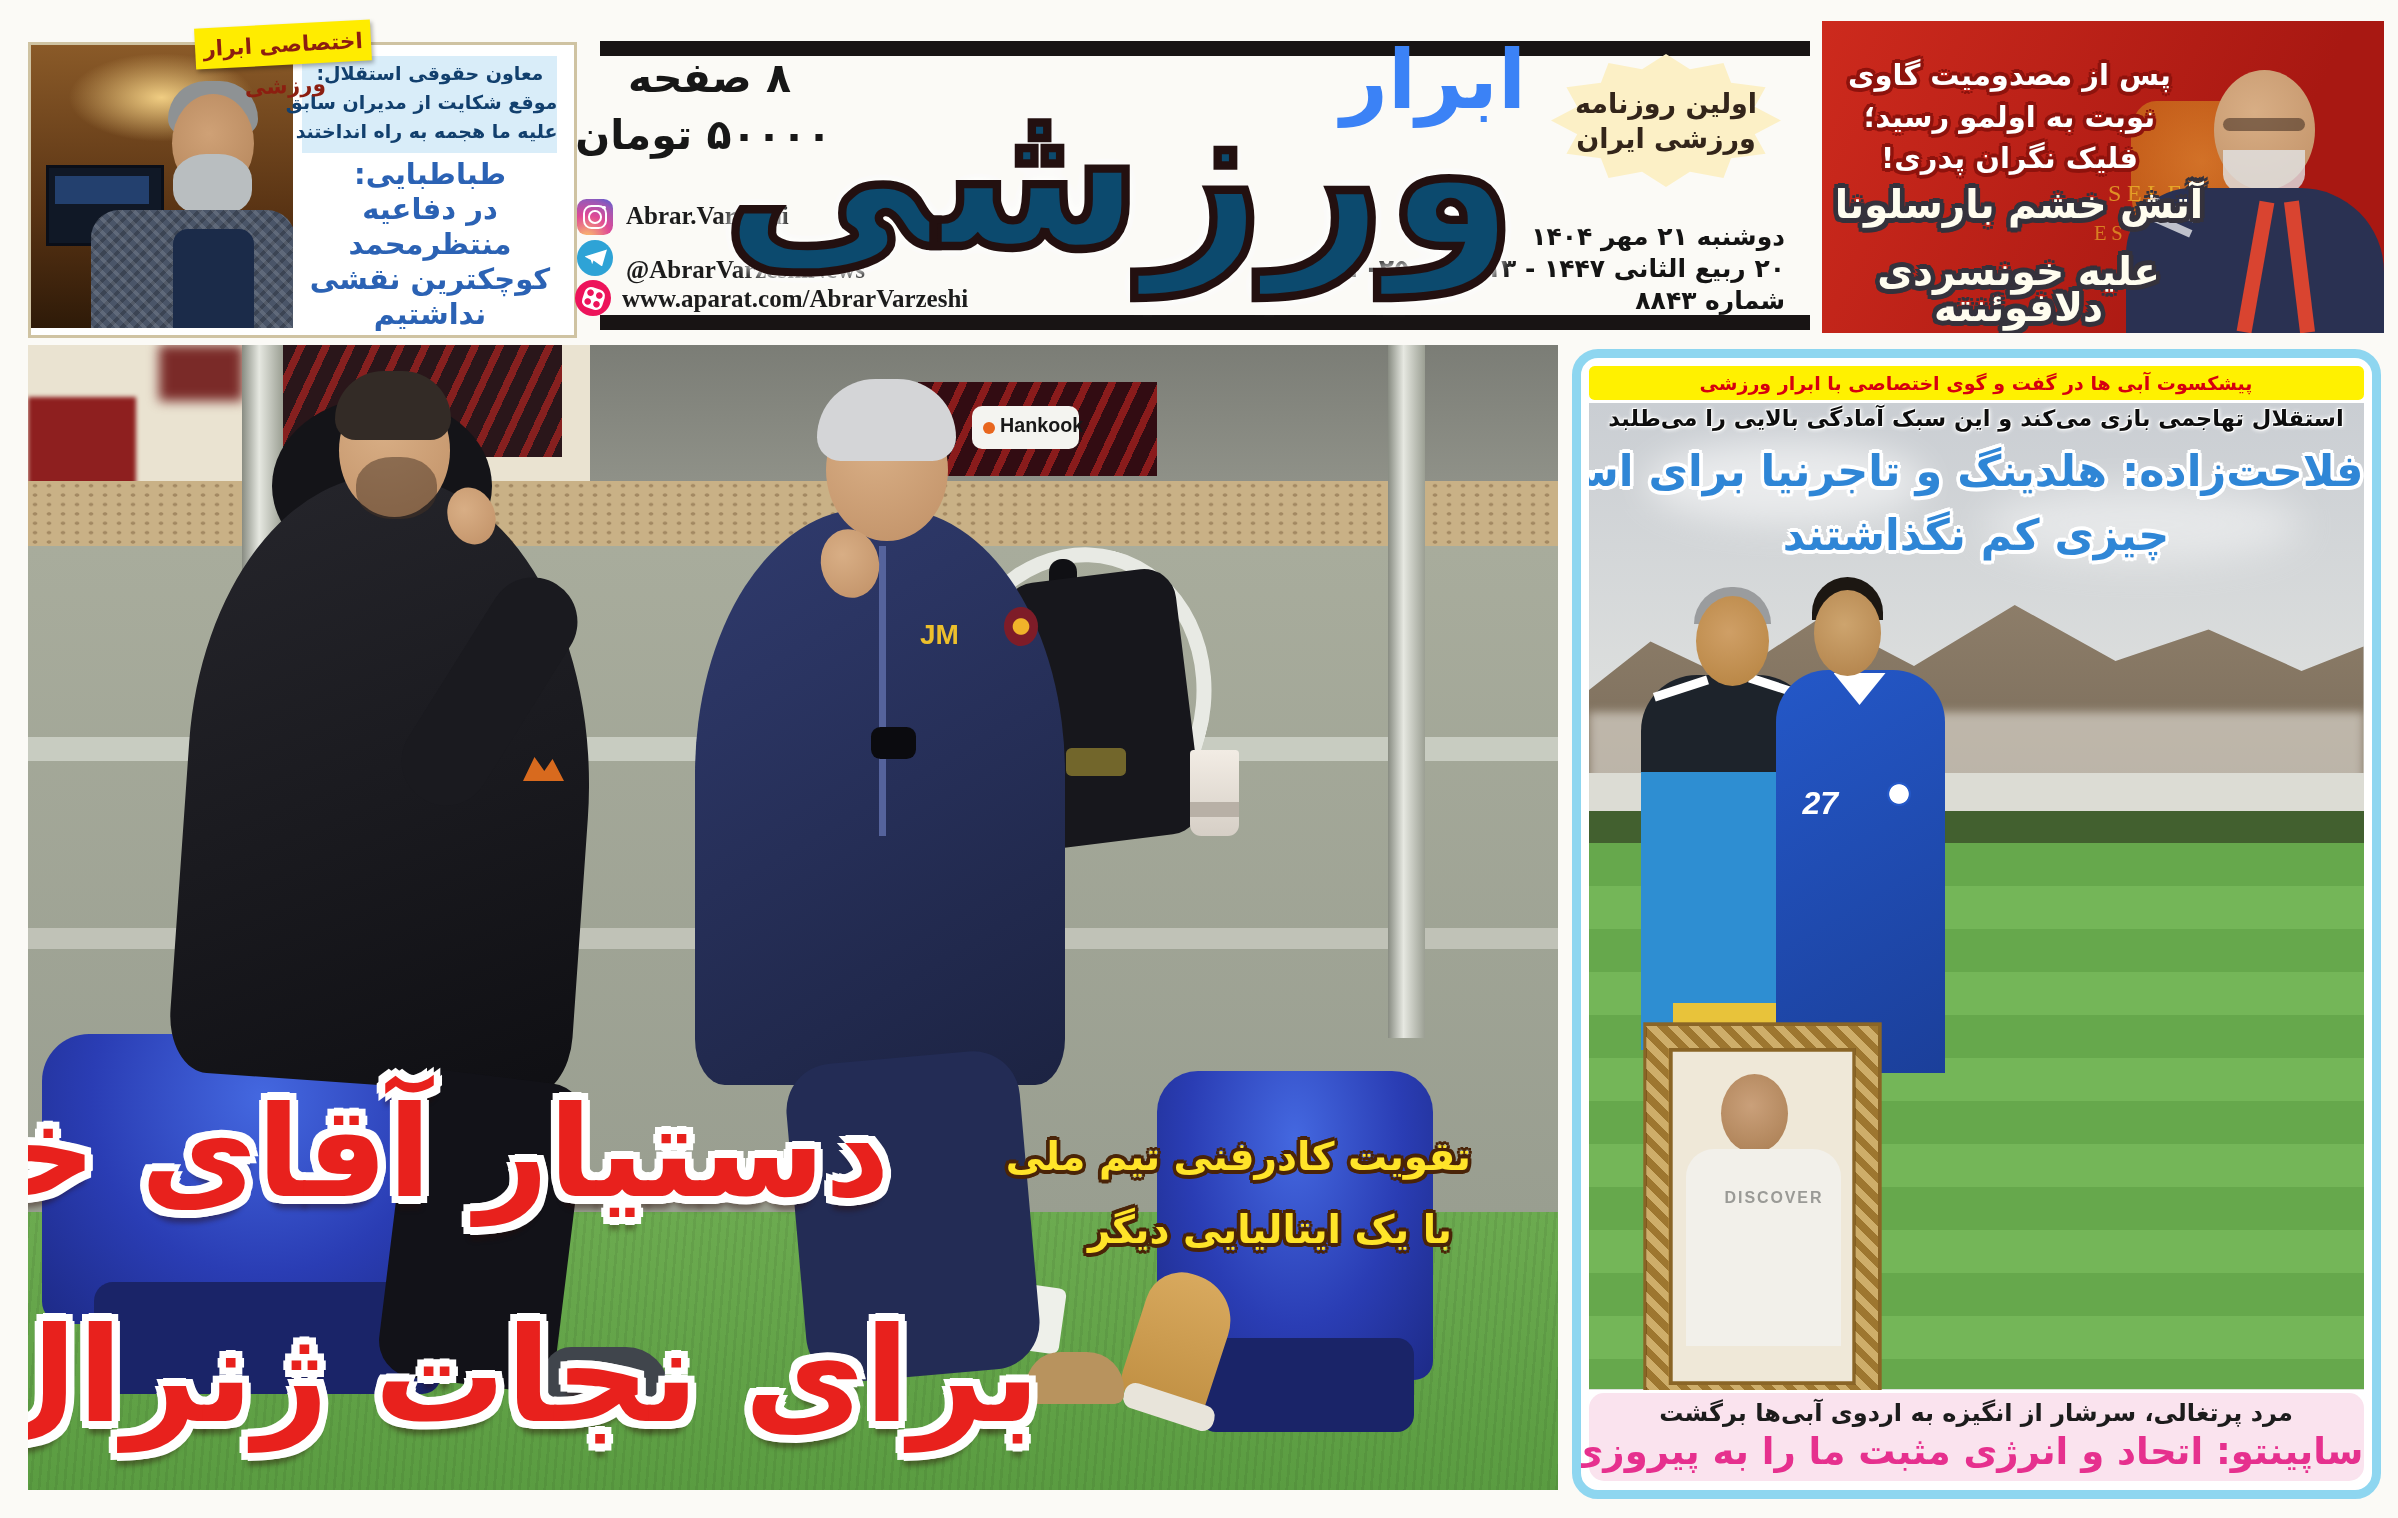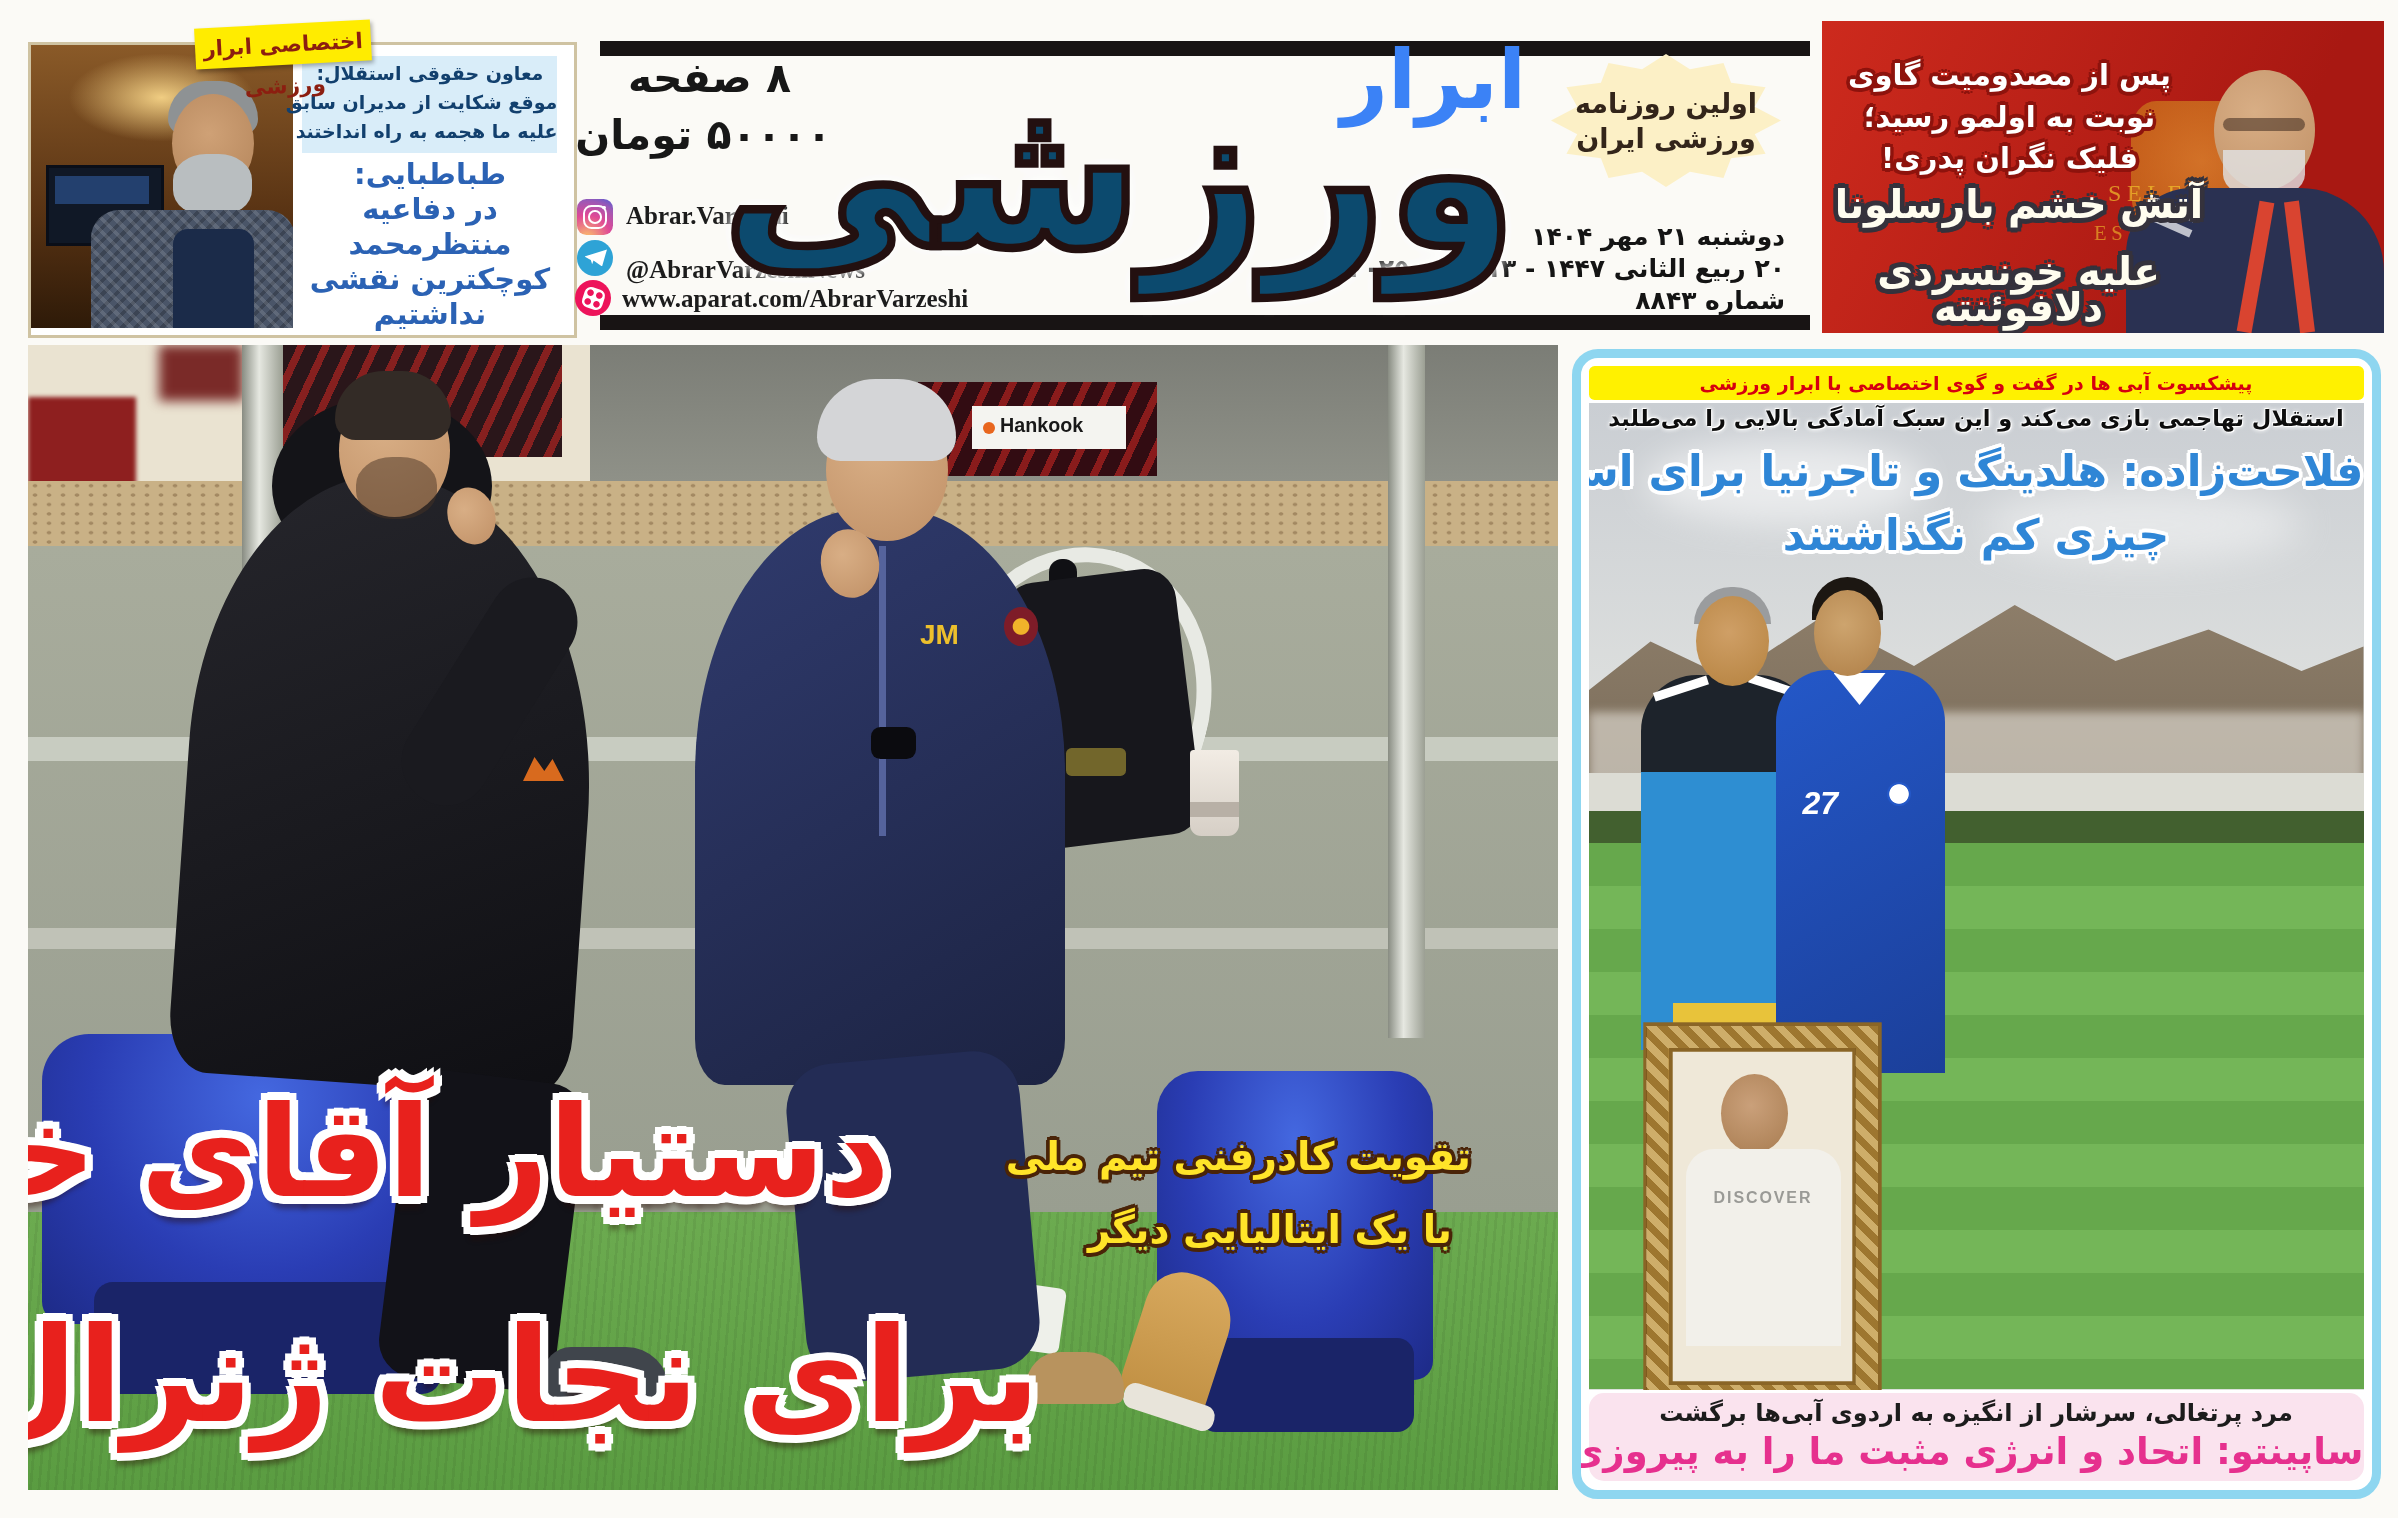--- a/index.html
+++ b/index.html
@@ -192,21 +192,21 @@
     <div class="abs speckle" style="left:0;top:136px;width:1530px;height:66px;"></div>
     <div class="abs" style="left:0;top:201px;width:1530px;height:670px;background:linear-gradient(#a8ac9c,#999e90);"></div>
     <div class="abs" style="left:0;top:392px;width:1530px;height:24px;background:#cfd2c8;opacity:.85;"></div>
     <div class="abs" style="left:0;top:583px;width:1530px;height:20.6px;background:#c5c8bd;opacity:.85;"></div>
     <div class="abs" style="left:309px;top:201px;width:169px;height:394px;background:#b3a380;filter:blur(4.7px);opacity:.85;"></div>
     <div class="abs" style="left:768px;top:225px;width:141px;height:281px;background:#ada083;filter:blur(5.6px);opacity:.7;"></div>
     <div class="abs mullion" style="left:214px;top:0;width:41px;height:871px;"></div>
     <div class="abs mullion" style="left:1360px;top:0;width:37px;height:693px;"></div>
 
     <div class="abs uel" style="left:890px;top:37px;width:239px;height:94px;background-color:#320c12;">
-      <div class="abs" style="left:54px;top:24px;width:154px;height:43px;background:#f4f4f0;border-radius:0;">
+      <div class="abs" style="left:54px;top:24px;width:107px;height:43px;background:#f4f4f0;border-radius:10px;">
         <span class="abs" style="left:11.2px;top:16px;width:12px;height:12px;background:#e8661e;border-radius:50%;"></span>
         <span class="abs latin" style="left:28px;top:8.4px;font-family:'Liberation Sans',sans-serif;font-weight:bold;font-size:19.7px;color:#181818;">Hankook</span>
       </div>
     </div>
 
     <div class="abs grass" style="left:0;top:867px;width:1530px;height:278px;"></div>
     <div class="abs" style="left:932px;top:937px;width:103px;height:66px;background:#eef0ea;border-radius:7.5px;transform:rotate(8deg);"></div>
     <div class="abs" style="left:899px;top:973px;width:56px;height:34px;background:#2a2d2a;border-radius:3.7px;transform:rotate(-6deg);"></div>
 
     <div class="abs seat" style="left:14px;top:689px;width:440px;height:290px;border-radius:47px 47px 22.5px 22.5px;"></div>
@@ -276,21 +276,21 @@
       <div class="abs" style="left:187px;top:267px;width:169px;height:403px;background:linear-gradient(150deg,#2458c8,#1b3f9a);border-radius:52px 52px 0 0;"></div>
       <div class="abs" style="left:245px;top:270px;width:52px;height:32px;background:#fff;clip-path:polygon(0 0,100% 0,50% 100%);"></div>
       <div class="abs" style="left:223px;top:174px;width:71px;height:43px;background:#1c1712;border-radius:36px 36px 0 0;"></div>
       <div class="abs" style="left:225px;top:187px;width:67px;height:86px;background:radial-gradient(circle at 45% 40%,#cda46e,#b08048);border-radius:50%;"></div>
       <div class="abs latin" style="left:214px;top:382px;font-family:'Liberation Sans',sans-serif;font-weight:bold;font-size:32px;color:#fff;font-style:italic;">27</div>
       <div class="abs" style="left:298px;top:379px;width:24px;height:24px;background:radial-gradient(#fff 55%,#2458c8 60%);border-radius:50%;"></div>
 
       <div class="abs frame" style="left:58px;top:623px;width:187px;height:337px;">
         <div class="abs" style="left:52px;top:26px;width:67px;height:79px;background:radial-gradient(circle at 45% 40%,#caa07a,#a87c50);border-radius:50%;"></div>
         <div class="abs" style="left:17px;top:101px;width:155px;height:197px;background:#f2f0ea;border-radius:28px 28px 0 0;"></div>
-        <div class="abs latin ctr" style="left:1px;top:141px;width:187px;font-family:'Liberation Sans',sans-serif;font-size:16px;letter-spacing:1.9px;color:#9a9a96;font-weight:bold;">DISCOVER</div>
+        <div class="abs latin ctr" style="left:12px;top:141px;width:187px;font-family:'Liberation Sans',sans-serif;font-size:16px;letter-spacing:1.9px;color:#9a9a96;font-weight:bold;">DISCOVER</div>
       </div>
 
       <div class="abs fa rc-kicker o-glow-w ctr nowrap" style="left:0;top:1.9px;width:775px;">استقلال تهاجمی بازی می‌کند و این سبک آمادگی بالایی را می‌طلبد</div>
       <div class="abs fa rc-head o-white-sm ctr nowrap" style="left:0;top:43px;width:775px;">فلاحت‌زاده: هلدینگ و تاجرنیا برای استقلال</div>
       <div class="abs fa rc-head o-white-sm ctr nowrap" style="left:0;top:107px;width:775px;">چیزی کم نگذاشتند</div>
     </div>
 
     <div class="abs pink-box" style="left:7.5px;top:1035px;width:775px;height:88px;">
       <div class="abs fa pb-cap ctr nowrap" style="left:0;top:5.6px;width:775px;">مرد پرتغالی، سرشار از انگیزه به اردوی آبی‌ها برگشت</div>
       <div class="abs fa pb-head ctr nowrap" style="left:0;top:37px;width:775px;">ساپینتو: اتحاد و انرژی مثبت ما را به پیروزی می‌رساند</div>

